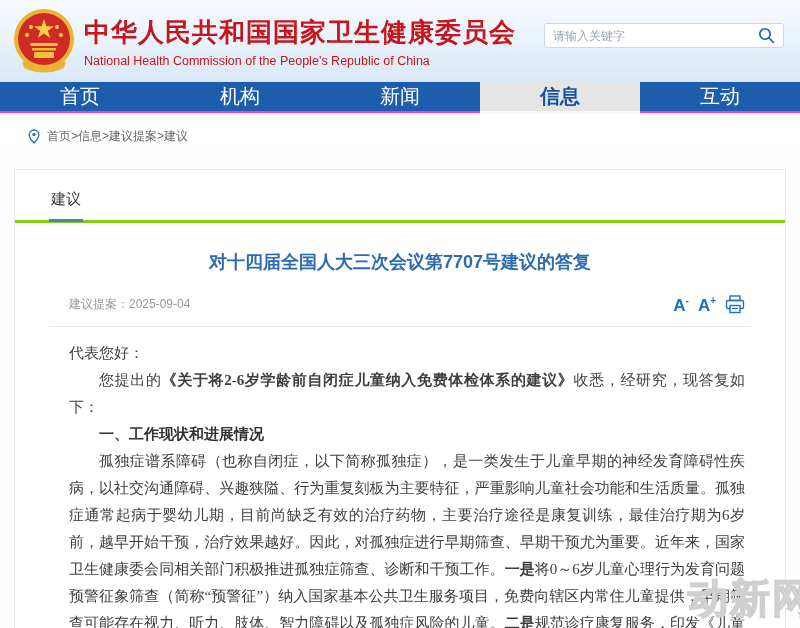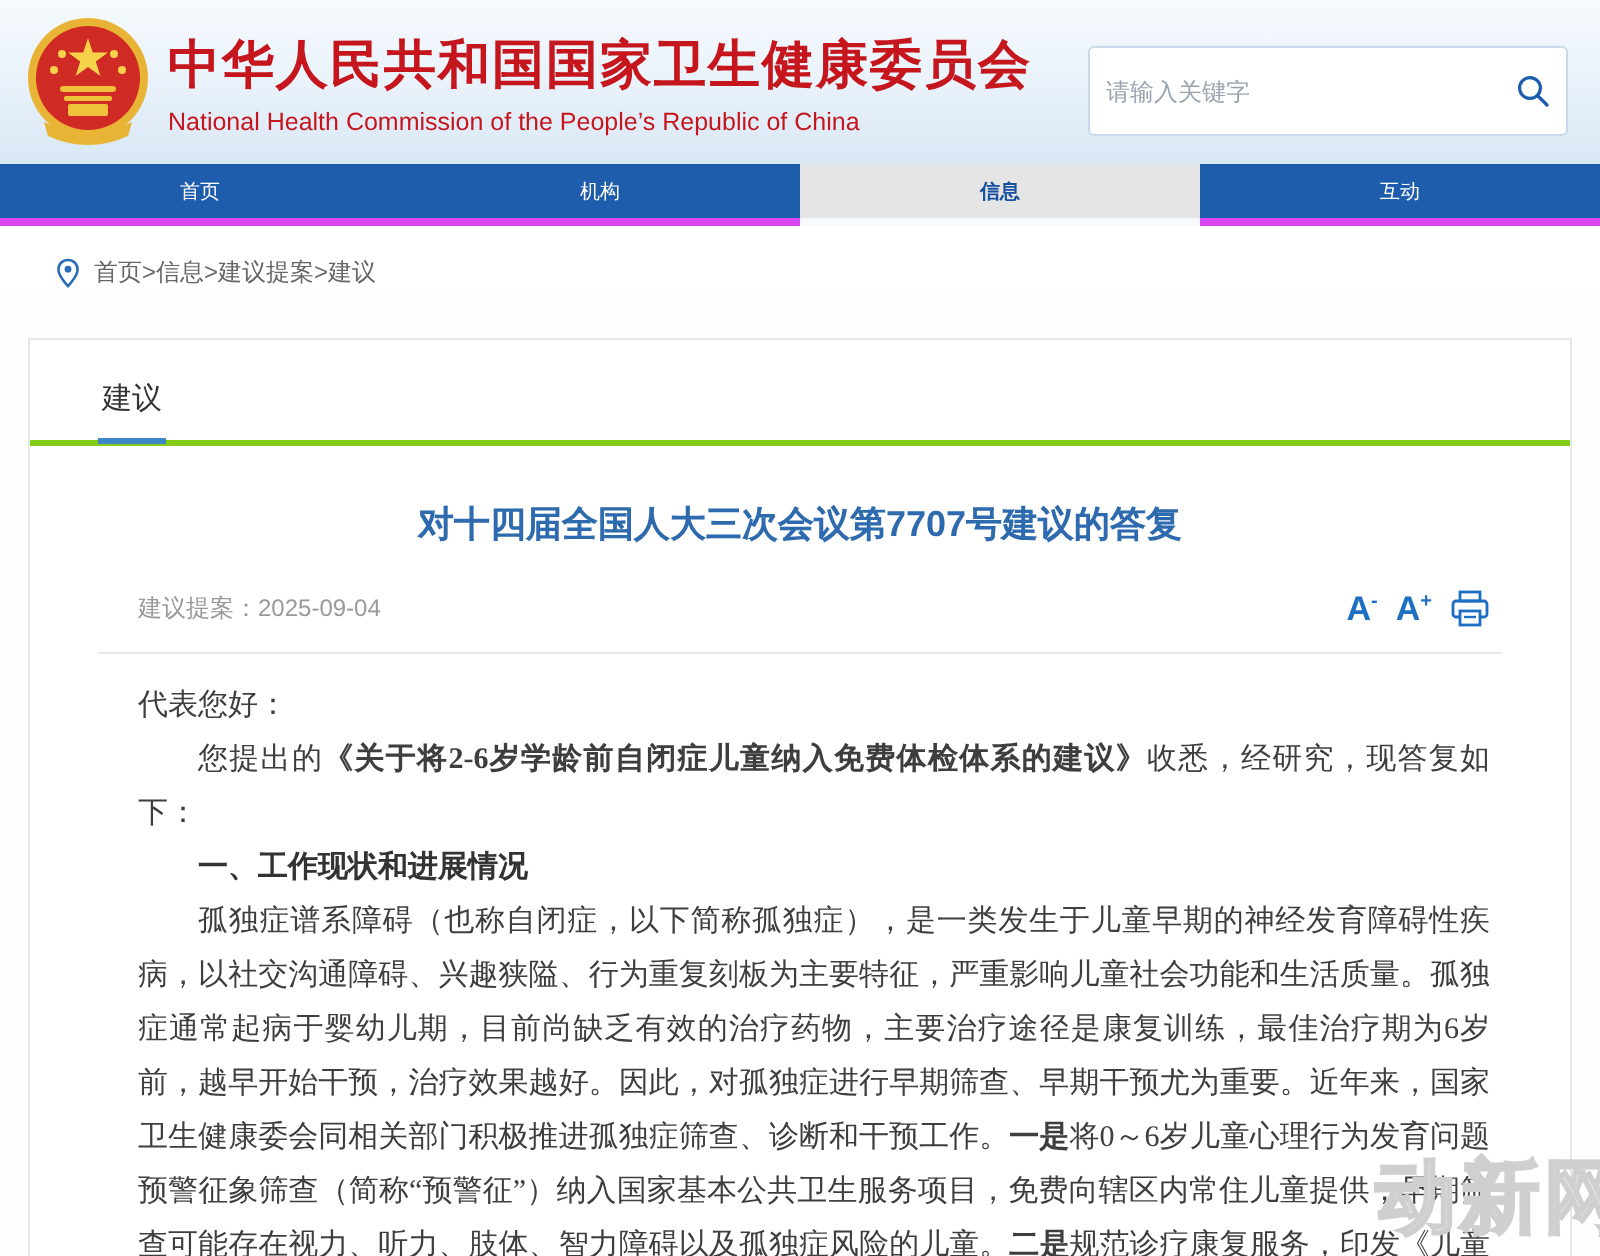--- a/index.html
+++ b/index.html
@@ -9,31 +9,31 @@
 
   
   .site-header { position:relative; height:82px;
     background:linear-gradient(180deg,#f6fafd 0%, #e8f1fa 55%, #d9e7f5 100%); }
   .logo-link { position:absolute; left:12px; top:5px; display:flex; align-items:center; }
   .emblem { width:64px; height:72px; }
   .title-block { margin-left:8px; }
   .site-title-cn { font-size:26px; font-weight:bold; color:#c5161d; letter-spacing:1px; }
   .site-title-en { font-size:12.5px; color:#c5161d; margin-top:4px; }
 
-  .search-box { position:absolute; right:16px; top:23px; width:240px; height:45px;
+  .search-box { position:absolute; right:16px; top:23px; width:240px; height:25px;
     background:#fff; border:1px solid #c9d8ea; border-radius:3px;
     display:flex; padding:0 8px; }
   .search-input { flex:1; border:none; outline:none; font-size:12px; color:#333; background:transparent; }
   .search-input::placeholder { color:#9aa4b0; }
   .search-btn { background:none; border:none; cursor:pointer; display:flex; align-items:center; }
 
   
   .main-nav { display:flex; height:31px; background:#1e5cac; }
   .nav-item { flex:1; display:flex; align-items:center; justify-content:center;
-    color:#fff; font-size:10px; cursor:pointer; border-bottom:4px solid #d946ef; }
+    color:#fff; font-size:20px; cursor:pointer; border-bottom:2px solid #d946ef; }
   .nav-item.active { background:#e5e5e5; color:#16509f; font-weight:bold; border-bottom-color:#f7fafd; }
 
   
   .crumb-row { display:flex; align-items:center; padding:15px 0 0 28px; background:#fff; }
   .crumb-text { font-size:12px; color:#666; margin-left:7px; cursor:pointer; }
 
   
   .content-box { margin:24px 14px 0; background:#fff; border:1px solid #e7e7e7; height:560px; position:relative; }
   .tab-row { padding:20px 34px 0; border-bottom:3px solid #84cc16; }
   .tab-label { display:inline-block; font-size:15px; color:#333; padding:0 2px 10px;
@@ -93,20 +93,21 @@
           <circle cx="7" cy="7" r="5.2" fill="none" stroke="#1b5cac" stroke-width="1.6"></circle>
           <line x1="11" y1="11" x2="15.5" y2="15.5" stroke="#1b5cac" stroke-width="1.6" stroke-linecap="round"></line>
         </svg>
       </button>
     </div>
   </div>
 
   <div class="main-nav">
     <div class="nav-item">首页</div>
     <div class="nav-item">机构</div>
+    <div class="nav-item">新闻</div>
     <div class="nav-item active">信息</div>
     <div class="nav-item">互动</div>
   </div>
 
   <div class="crumb-row">
     <svg width="12" height="15" viewBox="0 0 12 15">
       <path d="M6 1 C3.2 1 1.2 3.1 1.2 5.7 C1.2 9 6 14 6 14 C6 14 10.8 9 10.8 5.7 C10.8 3.1 8.8 1 6 1 Z" fill="none" stroke="#2a6db5" stroke-width="1.3"></path>
       <circle cx="6" cy="5.6" r="1.7" fill="#2a6db5"></circle>
     </svg>
     <span class="crumb-text">首页&gt;信息&gt;建议提案&gt;建议</span>

